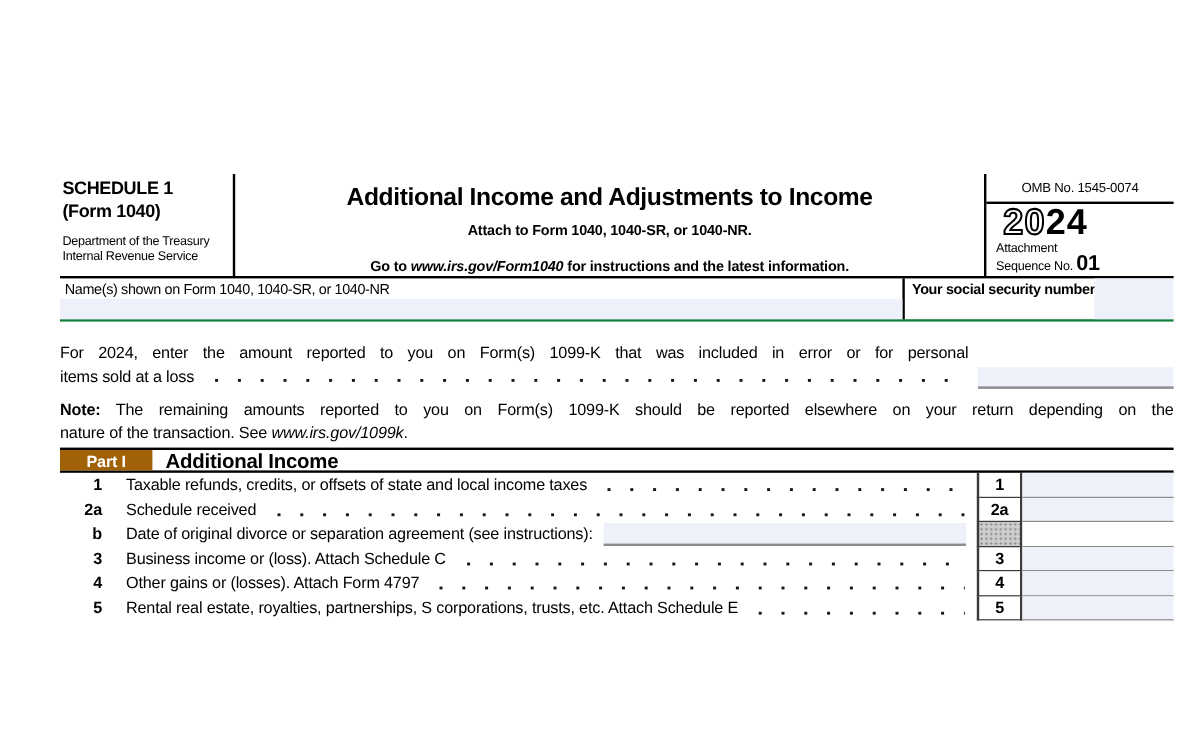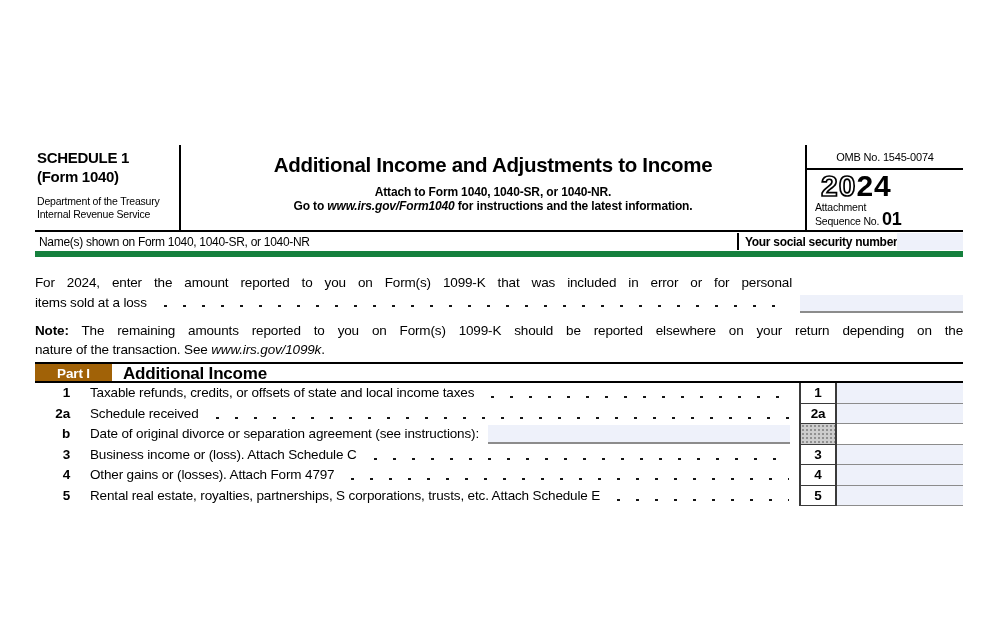--- a/index.html
+++ b/index.html
@@ -1,39 +1,39 @@
 <!DOCTYPE html>
 <html><head>
 <meta charset="utf-8">
 <style>
   * { margin:0; padding:0; box-sizing:border-box; }
   html,body { background:#fff; }
   body { font-family:"Liberation Sans", sans-serif; color:#000; }
   .page { position:relative; width:1000px; height:628px; background:#fff; overflow:hidden; }
-  .form { position:absolute; left:35px; top:145px; width:928px; letter-spacing:-0.15px; }
+  .form { position:absolute; left:50px; top:145px; width:928px; letter-spacing:-0.15px; }
 
   
   .hdr { display:flex; border-bottom:2px solid #000; height:87px; }
   .hdr-left { width:146px; border-right:2px solid #000; padding:3px 2px 0 2px; }
   .sched-line { font-size:15px; font-weight:bold; line-height:19px; letter-spacing:-0.3px; }
   .dept { margin-top:9px; font-size:10.5px; line-height:13px; letter-spacing:-0.2px; }
   .hdr-center { flex:1; text-align:center; padding-top:8px; }
   .form-title { font-size:20.5px; font-weight:bold; letter-spacing:-0.3px; }
   .attach-line { font-size:12px; font-weight:bold; margin-top:8px; }
-  .goto-line { font-size:12px; font-weight:bold; margin-top:0; }
+  .goto-line { font-size:12px; font-weight:bold; margin-top:16px; }
   .link-bi { font-style:italic; }
   .hdr-right { width:158px; border-left:2px solid #000; }
   .omb { height:25px; border-bottom:2px solid #000; text-align:center; font-size:11px; line-height:24px; letter-spacing:-0.2px; }
   .year { font-size:30px; font-weight:bold; line-height:31px; padding-left:14px; letter-spacing:1px; }
   .y-outline { color:#fff; -webkit-text-stroke:1.7px #000; }
   .attach-seq { font-size:10.5px; line-height:12px; padding-left:8px; letter-spacing:-0.2px; }
   .seq-no { font-size:18px; font-weight:bold; }
 
   
-  .name-row { display:flex; height:25px; border-bottom:6px solid #15803d;align-items:center; }
+  .name-row { display:flex; height:36px; border-bottom:2px solid #15803d; }
   .name-cell { flex:1; border-right:2px solid #000; display:flex; flex-direction:column; }
   .ssn-cell { width:224px; display:flex; flex-direction:row; }
   .cell-label { font-size:12px; padding:2px 0 1px 4px; letter-spacing:-0.3px; }
   .cell-label.bold { font-weight:bold; padding-left:6px; }
   .cell-input { flex:1; background:#eef1fa; }
 
   
   .k1099 { margin-top:4px; font-size:13.5px; line-height:20px; }
   .k-line1 { width:757px; text-align:justify; text-align-last:justify;margin-top:16px; }
   .k-line2 { display:flex; align-items:flex-end; }

